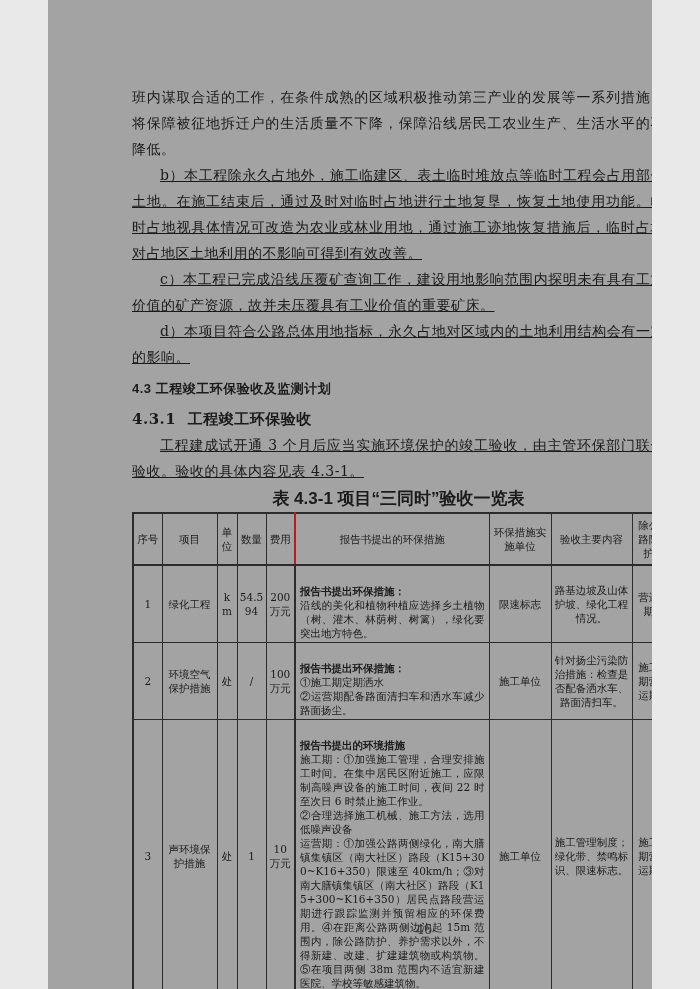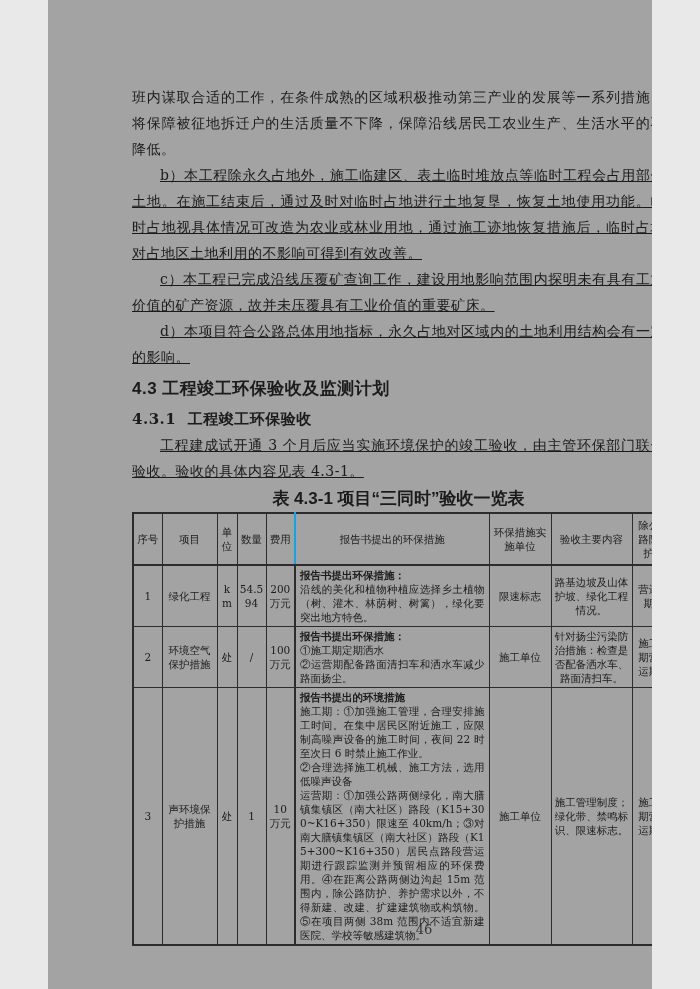--- a/index.html
+++ b/index.html
@@ -9,21 +9,21 @@
     font-family:"DejaVu Serif","Liberation Serif",serif;
     color:#1b1b1b;
   }
   .content{position:absolute;left:84px;top:84px;width:533px;}
   p.body{
     margin:0;font-size:14px;line-height:26px;text-align:justify;
     letter-spacing:0.5px;
   }
   p.body.indent{text-indent:2em;text-decoration:underline;}
   h2.sec{
-    margin:6px 0 0 0;font-size:17px;line-height:26px;font-weight:bold;
+    margin:6px 0 0 0;font-size:13px;line-height:26px;font-weight:bold;
     font-family:"Liberation Sans","DejaVu Sans",sans-serif;
     letter-spacing:0.5px;white-space:pre-wrap;
   }
   h3.subsec{
     margin:4px 0 0 0;font-size:15px;line-height:26px;font-weight:bold;
     letter-spacing:0.5px;white-space:pre-wrap;
   }
   .tbl-caption{
     margin:4px 0 2px 0;text-align:center;font-size:17px;line-height:22px;
     font-weight:bold;font-family:"Liberation Sans","DejaVu Sans",sans-serif;
@@ -34,22 +34,22 @@
     font-size:10.5px;line-height:14px;
   }
   table.acceptance th,table.acceptance td{
     border:1px solid #2c2c2c;padding:2px 2px;vertical-align:middle;
     text-align:center;word-break:break-all;
   }
   table.acceptance th{font-weight:normal;padding:4px 1px;border-bottom:2px solid #2c2c2c;}
   table.acceptance td.measure{
     text-align:justify;vertical-align:top;padding:2px 4px;border-left:2px solid #2c2c2c;
   }
-  table.acceptance th.measure-h{border-left:2px solid #0ea5e9;}
-  .measure-title{font-weight:bold;font-family:"Liberation Sans","DejaVu Sans",sans-serif;}
+  table.acceptance th.measure-h{border-left:2px solid #b91c1c;}
+  .measure-title{font-weight:bold;font-family:"Liberation Sans","DejaVu Sans",sans-serif;margin-top:16px;}
   .measure-body{white-space:pre-wrap;}
   .footer{
     position:absolute;top:922px;left:0;width:700px;text-align:center;
     font-size:13px;color:#333;padding-left:26px;
   }
 </style>
 </head>
 <body>
 
 <div class="page">

